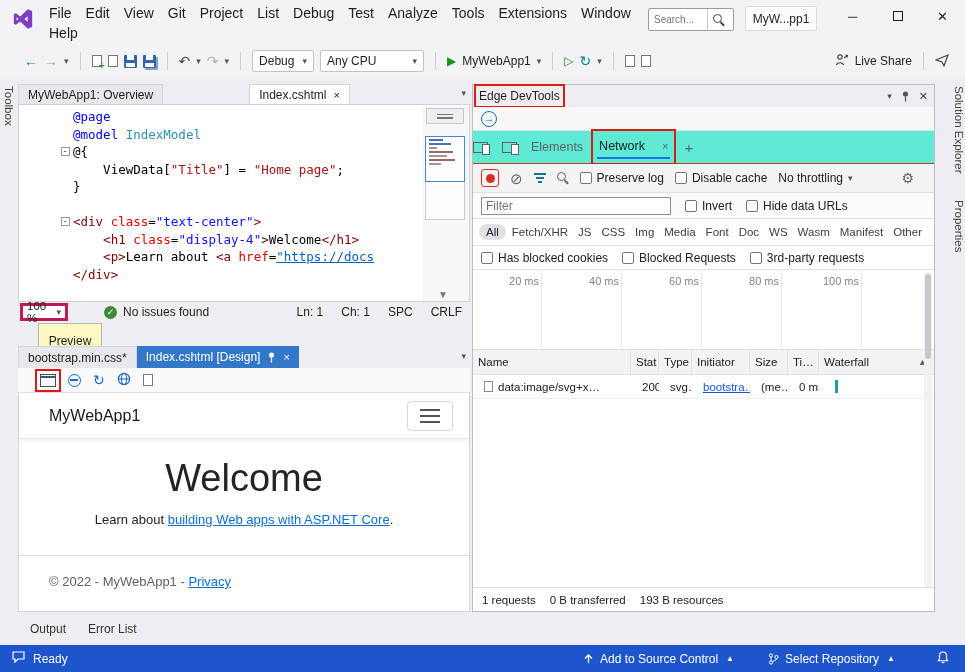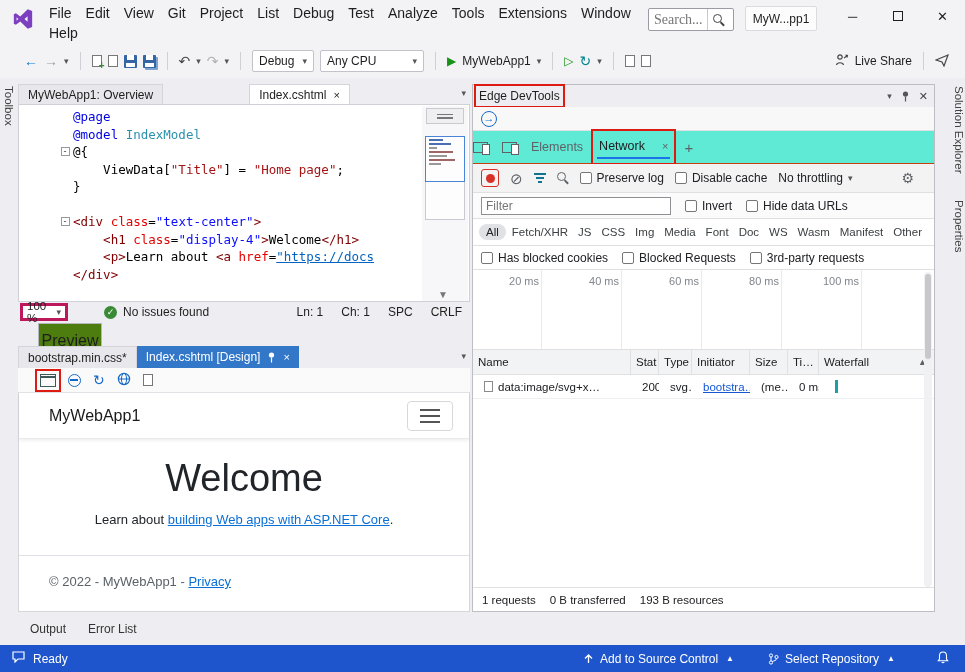--- a/index.html
+++ b/index.html
@@ -9,21 +9,21 @@
 .caret{font-size:9px;color:#555;line-height:1;flex:none}
 .spacer{flex:1}
 
 
 #titlebar{position:absolute;left:0;top:0;width:965px;height:44px;background:#F3F3F6}
 #vs-logo{position:absolute;left:12px;top:8px}
 #menubar{position:absolute;left:42px;top:3px;height:20px;display:flex;align-items:center}
 .menu-item{padding:0 7px;font-size:14px;color:#1E1E1E;white-space:nowrap}
 #menubar2{position:absolute;left:42px;top:24px;height:18px;display:flex;align-items:center}
 #search-box{position:absolute;left:648px;top:8px;width:86px;height:23px;background:#fff;border:1px solid #9B9BA3;border-radius:2px;display:flex;align-items:center}
-#search-box input{border:0;outline:0;width:58px;font-size:14px;padding:0 5px;color:#444;font-family:Liberation Serif, serif}
+#search-box input{border:0;outline:0;width:58px;font-size:10px;padding:0 5px;color:#444;font-family:Liberation Sans, sans-serif}
 #search-btn{width:22px;height:100%;border-left:1px solid #C9C9CF;display:flex;align-items:center;justify-content:center;color:#444}
 .mag{position:relative;width:12px;height:12px;display:inline-block;flex:none}
 .mag::before{content:"";position:absolute;width:7px;height:7px;border:1.5px solid currentColor;border-radius:50%;left:0;top:0}
 .mag::after{content:"";position:absolute;width:5px;height:1.5px;background:currentColor;transform:rotate(45deg);left:7px;top:9px}
 #win-title{position:absolute;left:745px;top:6px;width:72px;height:25px;background:#FCFCFD;border:1px solid #DADADF;border-radius:2px;display:flex;align-items:center;justify-content:center;font-size:12px}
 #win-controls{position:absolute;right:0;top:0;height:32px;display:flex}
 .wc{width:45px;height:32px;display:flex;align-items:center;justify-content:center;font-size:13px;color:#1E1E1E}
 .maxbox{width:10px;height:10px;border:1px solid #1E1E1E;display:inline-block}
 
 
@@ -65,21 +65,21 @@
 #split-grip i{display:block;width:16px;height:1.5px;background:#777}
 #minimap{position:absolute;left:3px;top:30px;width:40px;height:84px;background:#FDFDFD;border:1px solid #C9C9CF}
 #minimap .mm-bar{height:2px;margin:2px 3px;background:#999}
 #mm-view{position:absolute;left:-1px;top:-1px;width:40px;height:46px;border:1px solid #4A84D8}
 #rail-caret{position:absolute;left:16px;bottom:2px;color:#777;font-size:10px}
 #ed-status{position:absolute;left:0;top:218px;width:452px;height:20px;display:flex;align-items:center;gap:18px}
 #zoom-box{width:48px;height:18px;background:#fff;border:3px solid #be185d;display:flex;align-items:center;justify-content:space-between;padding:0 4px;font-size:11.5px;margin-left:2px}
 .okc{width:13px;height:13px;border-radius:50%;background:#388A34;color:#fff;font-size:9px;line-height:13px;text-align:center;flex:none}
 #issues-group{display:flex;align-items:center;gap:6px;margin-left:18px}
 #ed-status .stat{color:#1E1E1E}
-#preview-btn{position:absolute;left:38px;top:323px;width:64px;height:36px;background:#4d7c0f;border:1px solid #B5B5BC;display:flex;align-items:center;justify-content:center;font-size:16px}
+#preview-btn{position:absolute;left:38px;top:323px;width:64px;height:36px;background:#fef9c3;border:1px solid #B5B5BC;display:flex;align-items:center;justify-content:center;font-size:12px}
 
 
 #design-panel{position:absolute;left:18px;top:346px;width:452px;height:266px}
 #design-panel .tabstrip{height:22px}
 #br-toolbar{position:absolute;left:0;top:22px;width:452px;height:24px;background:#FAFAFB;display:flex;align-items:center;gap:12px;padding-left:22px}
 .brw-ic{position:relative;width:16px;height:13px;border:1.5px solid #3C5A5A;flex:none}
 .brw-ic::before{content:"";position:absolute;left:0;top:1.5px;width:100%;height:1.5px;background:#3C5A5A}
 .circ-ic{width:13px;height:13px;border:1.5px solid #1669C9;border-radius:50%;position:relative;flex:none}
 .circ-ic::before{content:"";position:absolute;left:1px;top:4.5px;width:8px;height:1.5px;background:#1669C9}
 #browser{position:absolute;left:0;top:46px;width:452px;height:220px;background:#fff;border:1px solid #D5D5DA;border-top:1px solid #E2E2E6}

